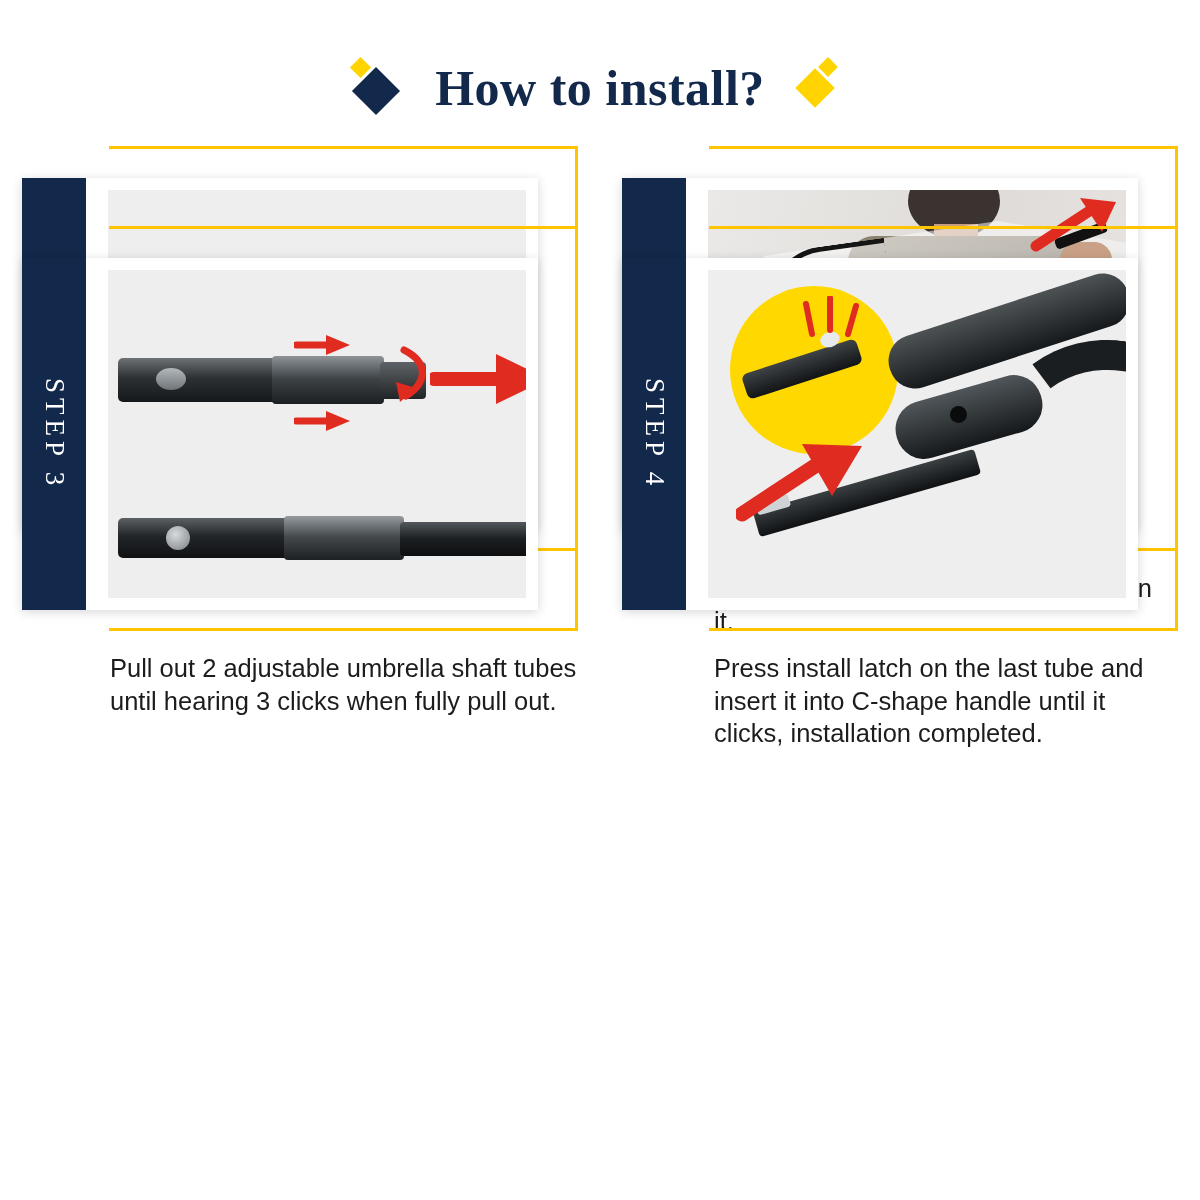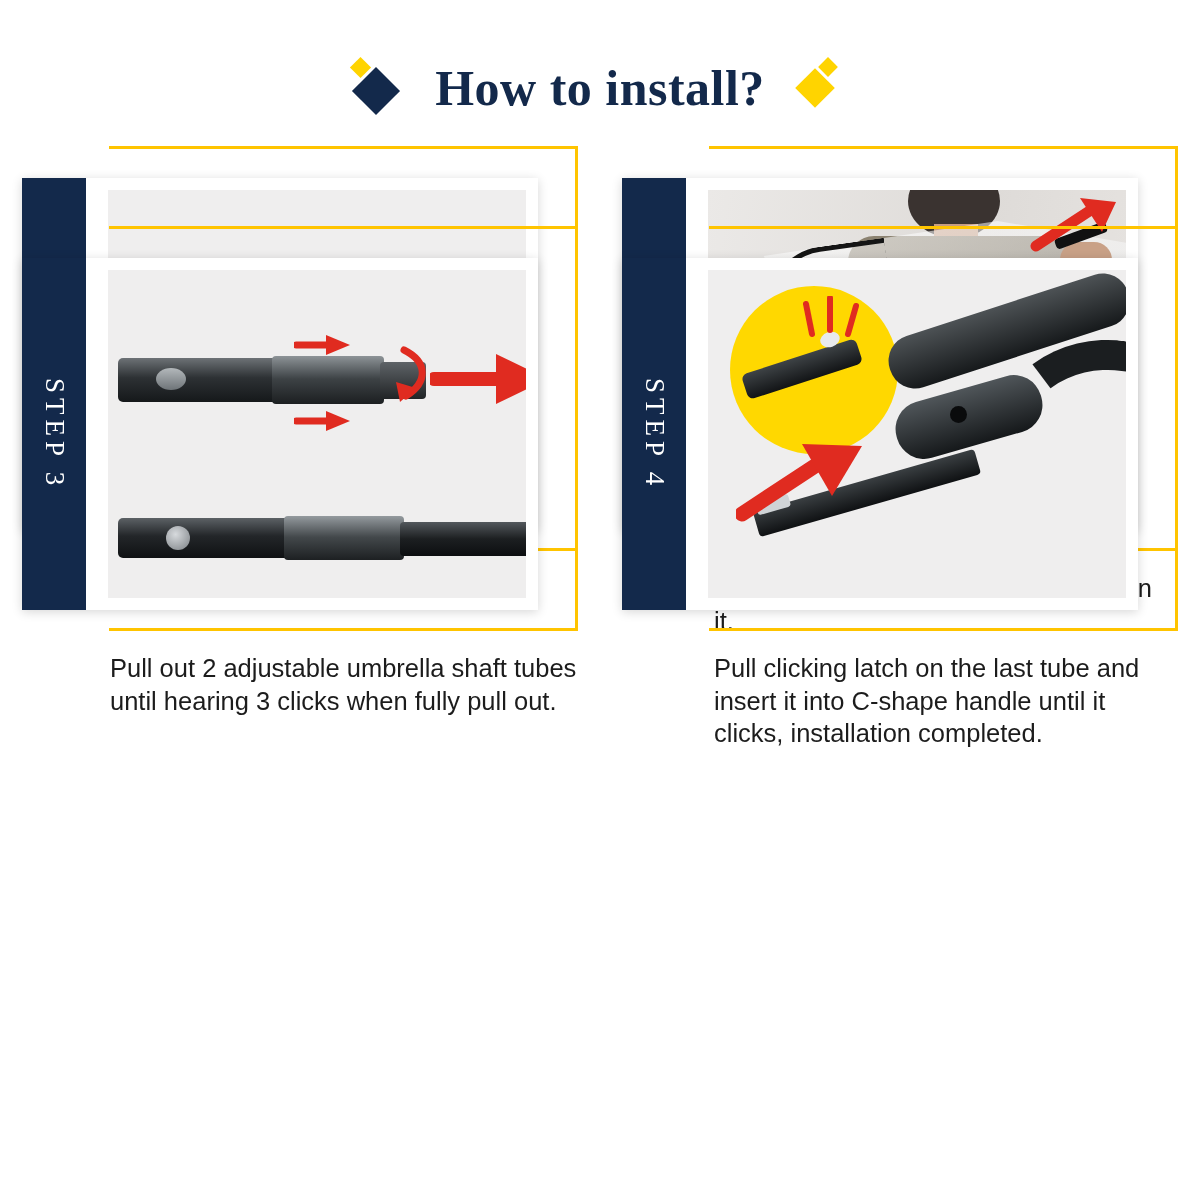--- a/index.html
+++ b/index.html
@@ -586,18 +586,18 @@
               <div class="s4-hole"></div>
               <div class="s4-shaft"></div>
               <div class="s4-shaft-tip"></div>
               <svg style="position:absolute; left:28px; top:168px; width:130px; height:84px;" viewBox="0 0 130 84">
                 <path d="M6 76 L82 26" stroke="#e02b20" stroke-width="15" stroke-linecap="round"></path>
                 <path d="M66 6 L126 8 L96 58 Z" fill="#e02b20"></path>
               </svg>
             </div>
           </div>
         </div>
-        <div class="caption">Pull clicking latch on the last tube and insert it into C-shape handle until it clicks, installation completed.</div>
+        <div class="caption">Press install latch on the last tube and insert it into C-shape handle until it clicks, installation completed.</div>
       </div>
     </div>
 
   </div>
 </div>
 
 </body></html>

